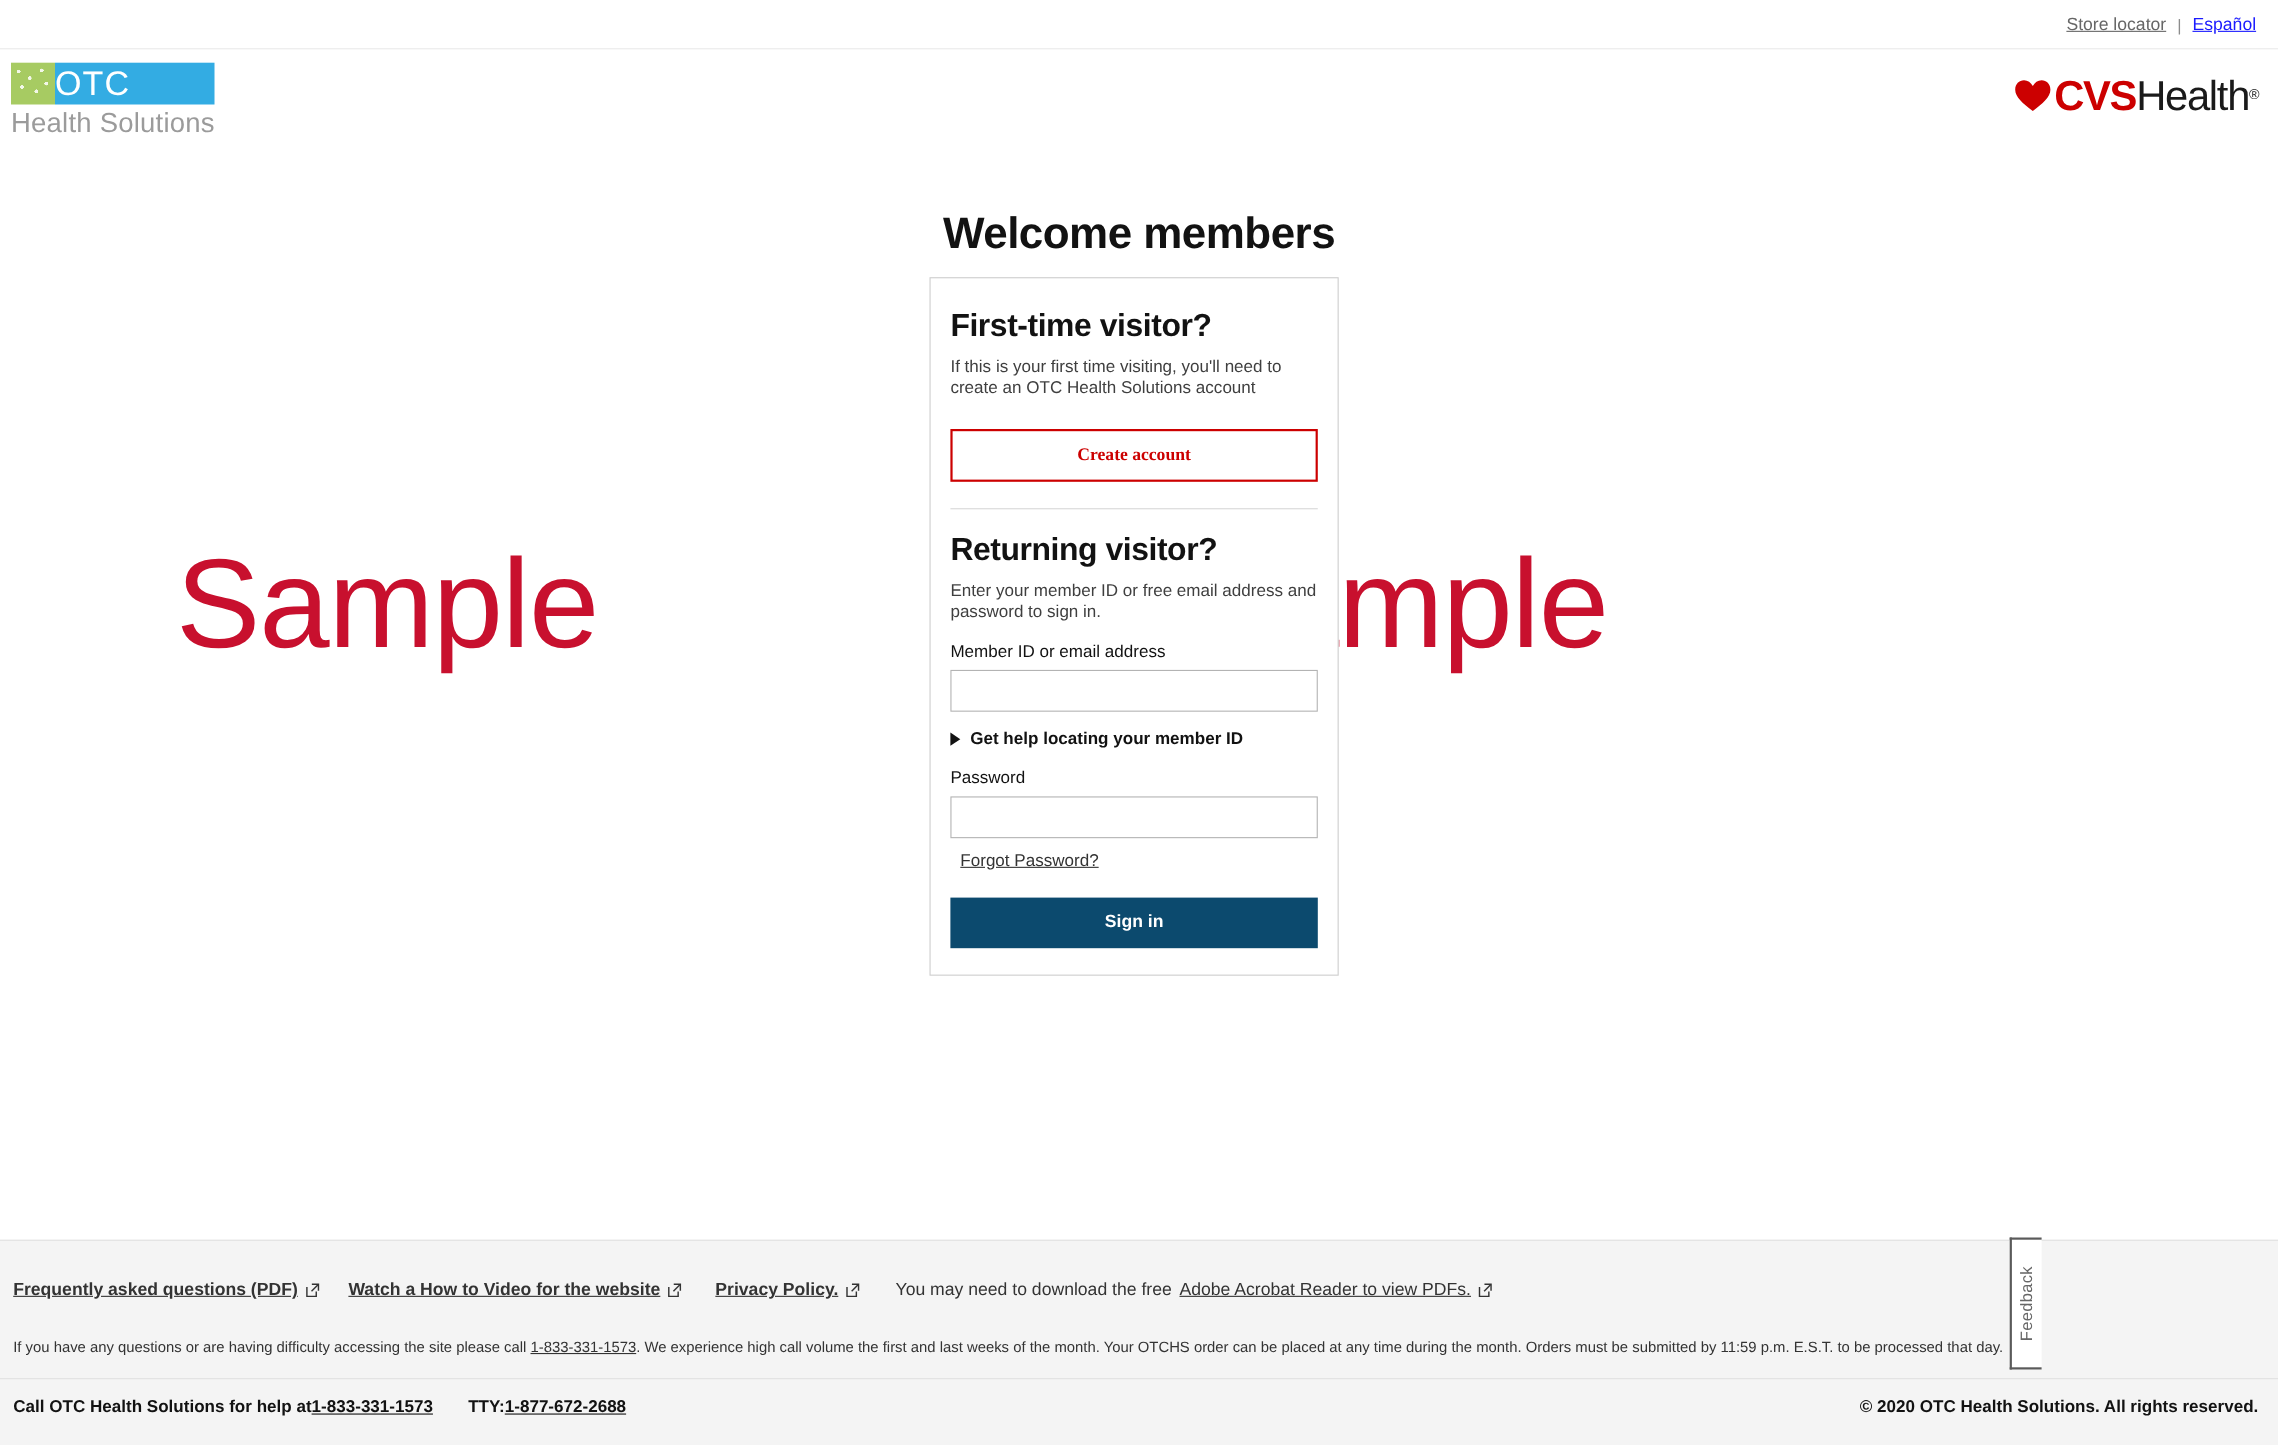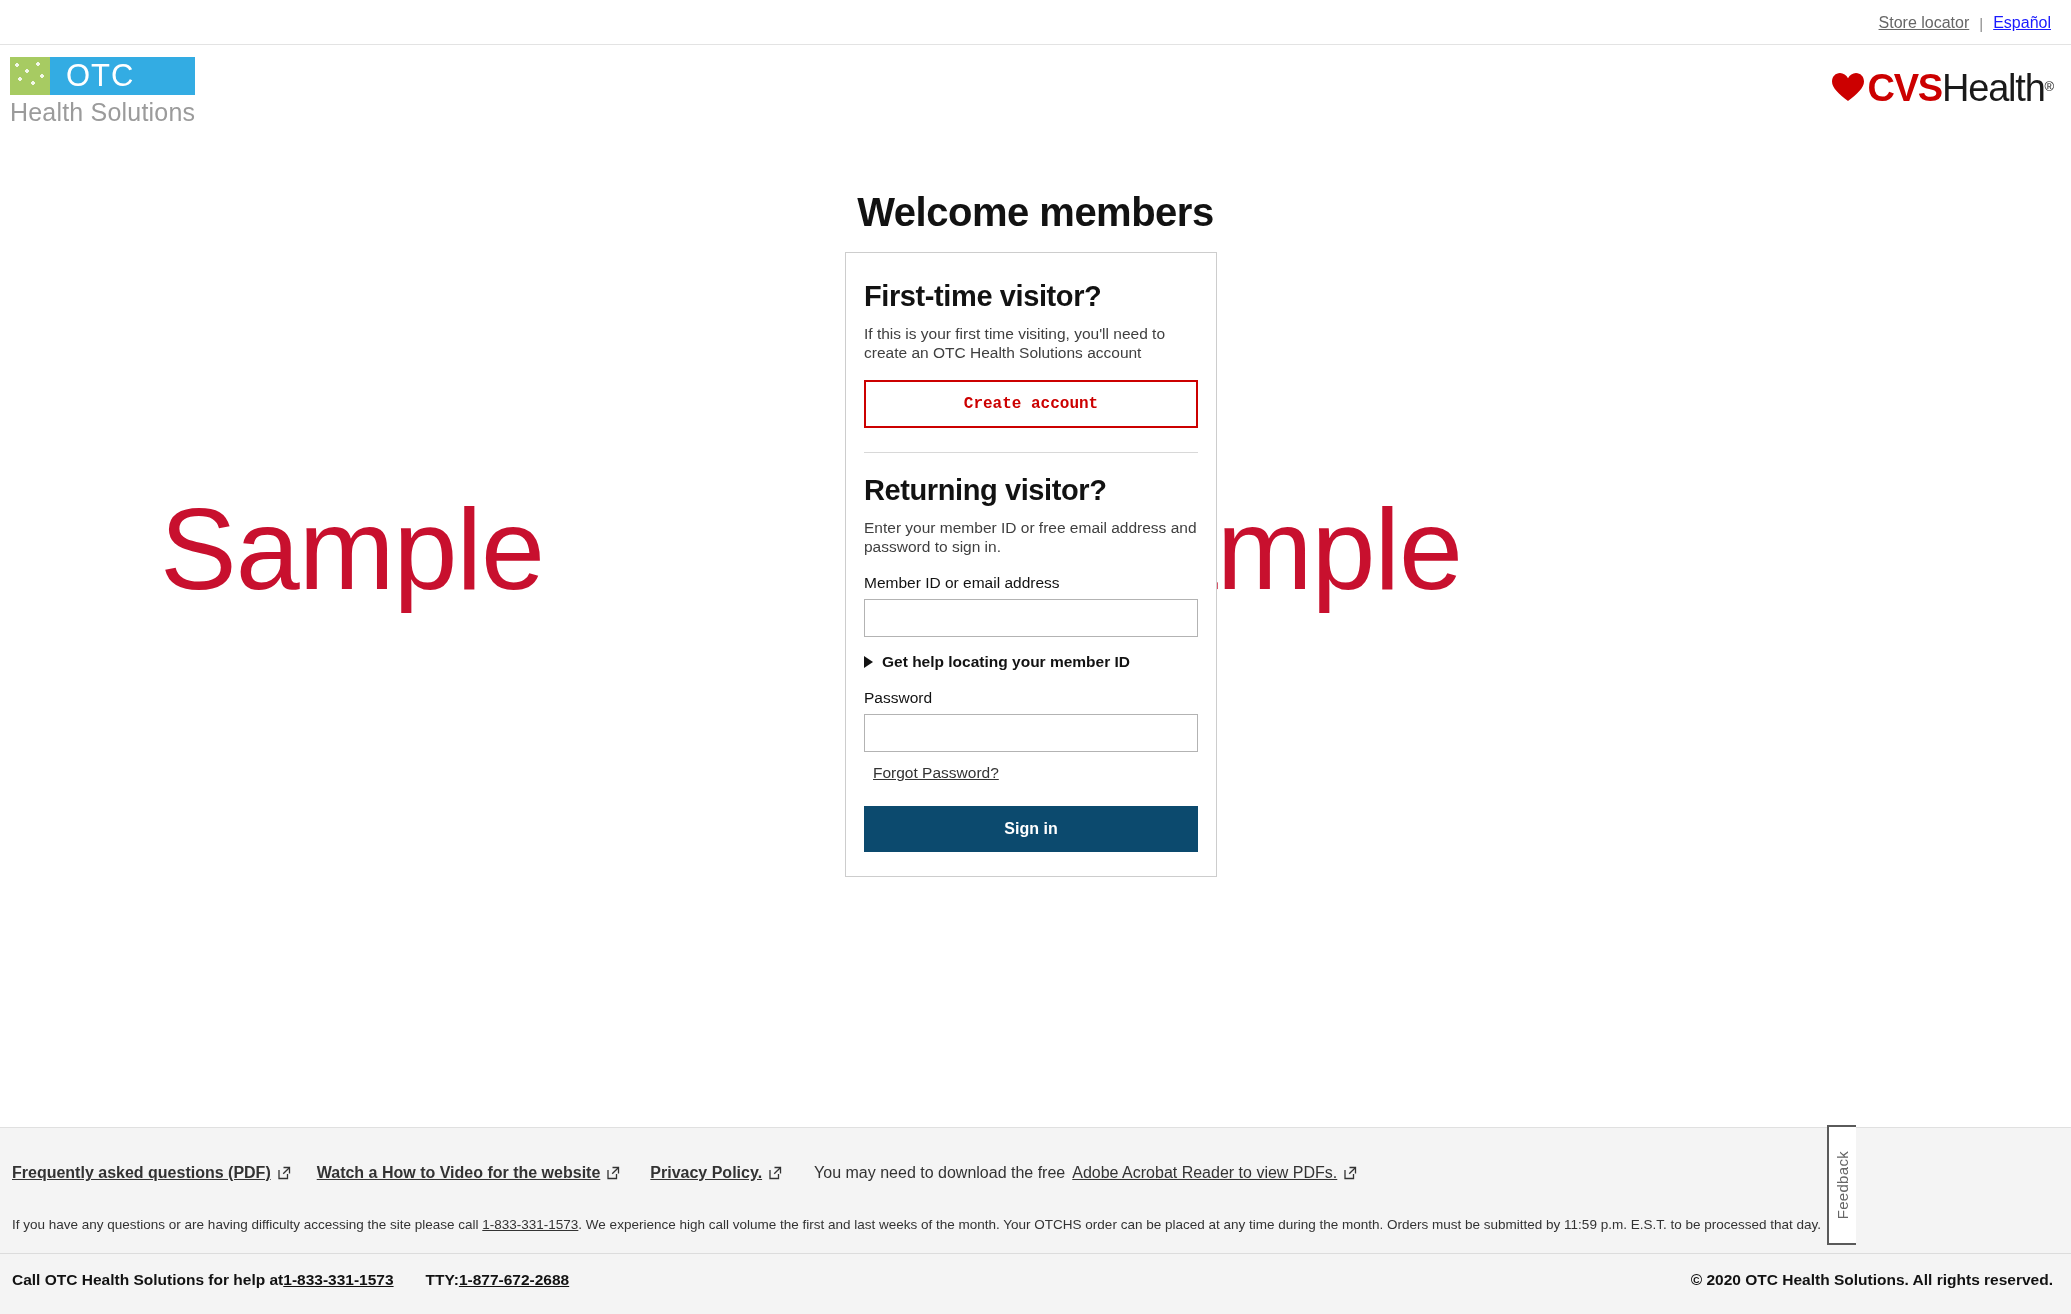--- a/index.html
+++ b/index.html
@@ -91,21 +91,21 @@
       radial-gradient(circle at 19px 21px, rgba(255,255,255,.85) 1.6px, transparent 1.8px),
       radial-gradient(circle at 28px 14px, rgba(255,255,255,.85) 1.6px, transparent 1.8px);
   }
   .otc-blue {
     flex: 1;
     background: #33ace3;
     color: #ffffff;
     font-size: 31px;
     letter-spacing: 1px;
     line-height: 38px;
-    padding-left: 16px;
+    padding-left: 0;
     font-weight: 400;
   }
   .otc-logo-sub {
     margin-top: 2px;
     color: #9b9b9b;
     font-size: 25px;
     letter-spacing: 0.2px;
     line-height: 30px;
     font-weight: 400;
   }
@@ -187,26 +187,26 @@
   .card-p {
     margin-top: 11px;
     font-size: 15.5px;
     line-height: 19px;
     color: #3f3f3f;
   }
 
   .btn-outline {
     display: block;
     width: 100%;
-    margin-top: 18px;
+    margin-top: 28px;
     padding: 13px 0;
     background: #ffffff;
     border: 2px solid #cc0000;
     color: #cc0000;
-    font-family: Liberation Mono, monospace;
+    font-family: Liberation Serif, serif;
     font-size: 16px;
     font-weight: 700;
     text-align: center;
     cursor: pointer;
   }
 
   .card-divider {
     height: 1px;
     background: #d8d8d8;
     margin: 24px 0 20px 0;

